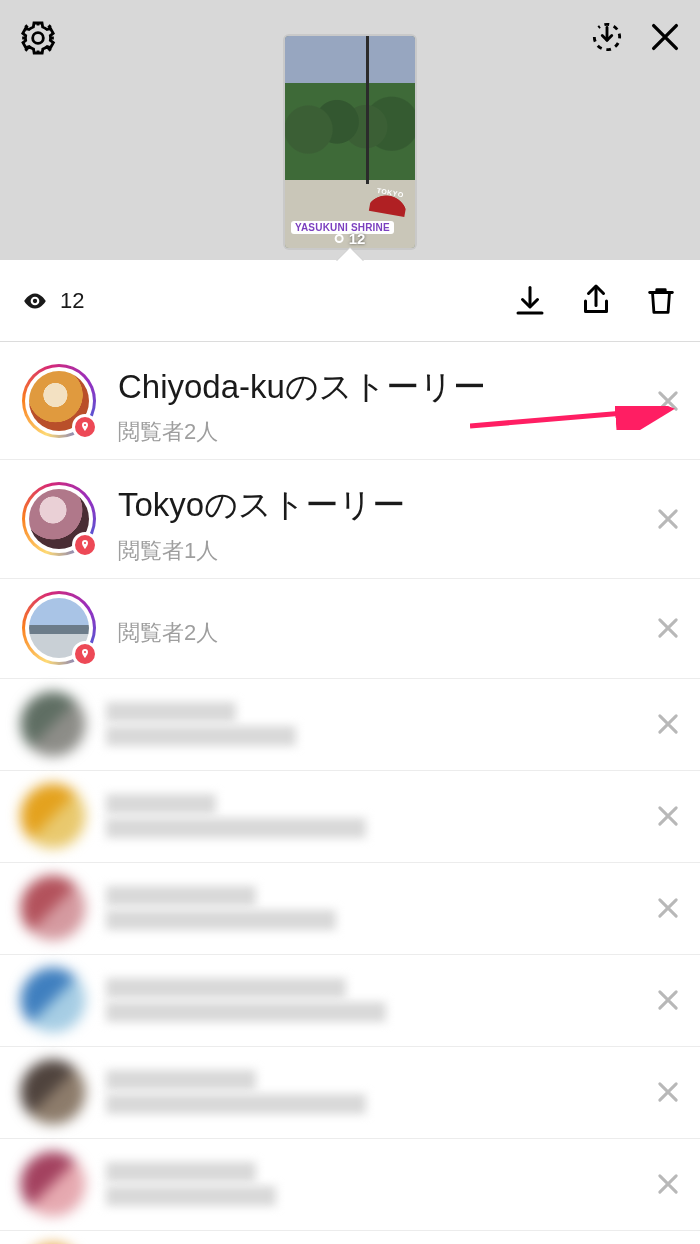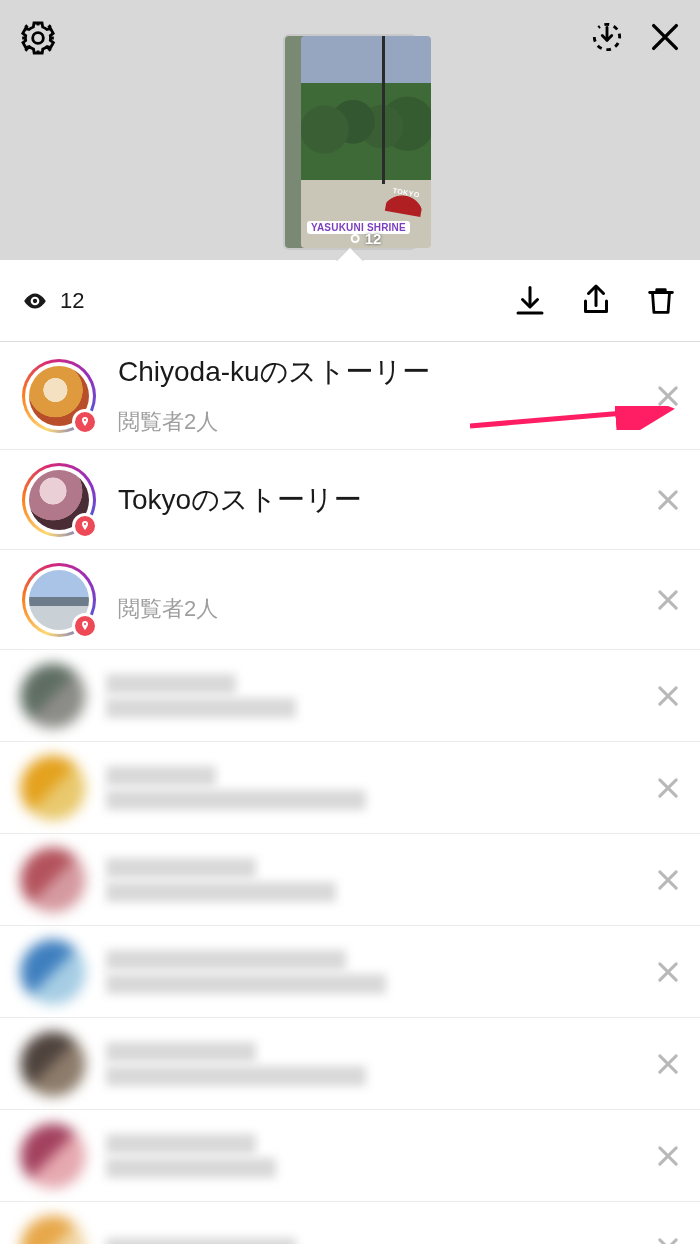--- a/index.html
+++ b/index.html
@@ -42,21 +42,20 @@
     overflow: visible;
     background: #7a8973;
     box-shadow: 0 0 0 2px #c9c9c9;
   }
   .thumb-inner {
     width: 100%; height: 100%;
     border-radius: 4px;
     overflow: hidden;
     position: relative;
     background: linear-gradient(#97a6c0 0 24%, #3e6a38 24% 66%, #c9c6b8 66% 100%);
-    margin-left: 16px;
   }
   .thumb-trees {
     position: absolute; top: 22%; left: 0; right: 0; height: 46%;
     background:
       radial-gradient(circle at 18% 48%, #3b5f35 20%, transparent 21%),
       radial-gradient(circle at 40% 40%, #335730 22%, transparent 23%),
       radial-gradient(circle at 62% 45%, #3b5f35 22%, transparent 23%),
       radial-gradient(circle at 82% 42%, #355b31 22%, transparent 23%),
       linear-gradient(#3e6a38,#3e6a38);
   }
@@ -187,29 +186,30 @@
     display: flex; align-items: center; justify-content: center;
   }
   .loc-badge svg { display:block; }
 
   .row-text {
     margin-left: 22px;
     flex: 1;
     min-width: 0;
   }
   .row-title {
-    font-size: 28px;
+    font-size: 33px;
     color: #1a1a1a;
     font-weight: 500;
     line-height: 1.25;
+    margin-top: 12px;
   }
   .row-sub {
     font-size: 22px;
     color: #9e9e9e;
-    margin-top: 18px;
+    margin-top: 10px;
   }
   .row-close {
     flex-shrink: 0;
     width: 28px; height: 28px;
     color: #b8b8b8;
     cursor: pointer;
   }
   .row-close svg { display:block; width:100%; height:100%; }
 
   
@@ -333,20 +333,21 @@
           <div class="avatar-img avatar-japan"></div>
         </div>
       <div class="loc-badge">
           <svg width="12" height="12" viewBox="0 0 24 24" fill="#fff">
             <path d="M12 2a6 6 0 0 0-6 6c0 4.5 6 12 6 12s6-7.5 6-12a6 6 0 0 0-6-6Zm0 8.2A2.2 2.2 0 1 1 12 5.8a2.2 2.2 0 0 1 0 4.4Z"></path>
           </svg>
         </div>
     </div>
     <div class="row-text">
       <div class="row-title">Tokyoのストーリー</div>
+      <div class="row-sub">閲覧者1人</div>
     </div>
     <div class="row-close">
         <svg viewBox="0 0 24 24" stroke="currentColor" stroke-width="2.6" stroke-linecap="round">
           <path d="M5 5l14 14M19 5L5 19"></path>
         </svg>
       </div>
   </div>
     <div class="row">
     <div class="avatar-ring story">
       <div class="inner">

